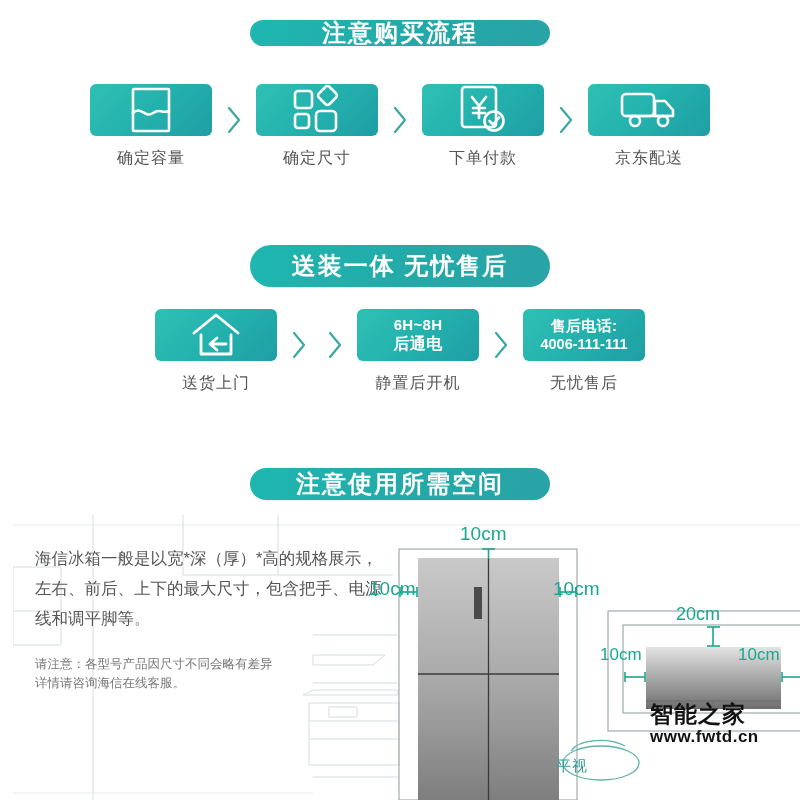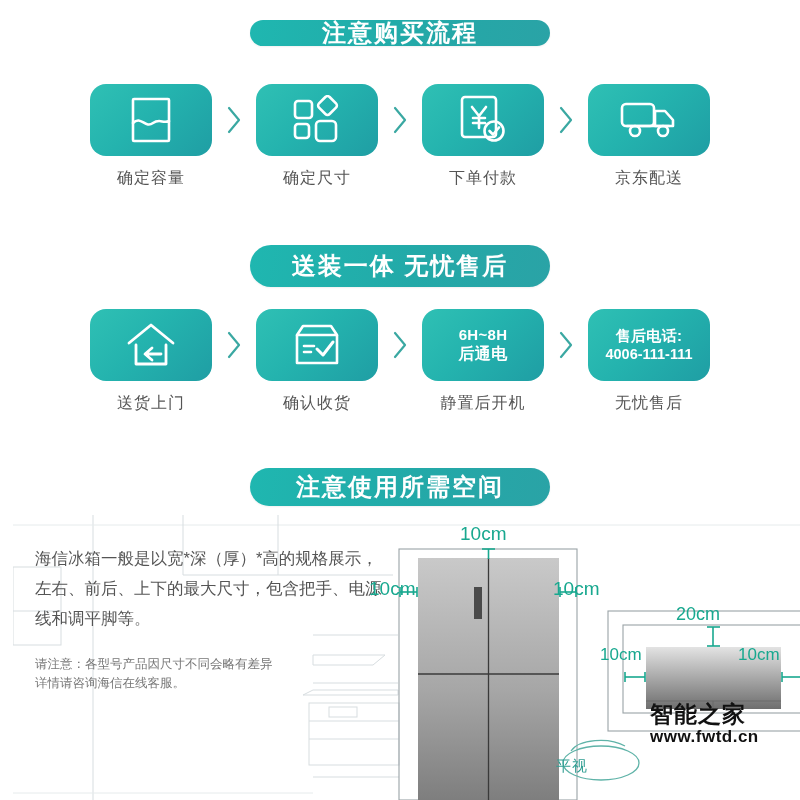--- a/index.html
+++ b/index.html
@@ -18,31 +18,31 @@
     background:linear-gradient(100deg,#1fb7b0 0%,#23a9a8 55%,#2aa3a6 100%);
     border-radius:999px;
     display:flex;align-items:center;justify-content:center;
     color:#ffffff;
     letter-spacing:2px;
     font-weight:bold;
     box-shadow:0 1px 2px rgba(0,0,0,.06);
   }
   #banner1{top:20px;width:300px;height:26px;font-size:24px;}
   #banner2{top:245px;width:300px;height:42px;font-size:24px;}
-  #banner3{top:468px;width:300px;height:38px;font-size:24px;}
+  #banner3{top:468px;width:300px;height:32px;font-size:24px;}
 
   
   .steps{position:absolute;left:0;width:800px;display:flex;
          align-items:flex-start;justify-content:center;}
   #row1{top:84px;}
   #row2{top:309px;}
 
   .step{width:130px;display:flex;flex-direction:column;align-items:center;}
   .tile{
-    width:122px;height:72px;border-radius:16px;
+    width:122px;height:52px;border-radius:6px;
     background:linear-gradient(135deg,#2fc0b4 0%,#24b3ae 45%,#1f9ea4 100%);
     display:flex;align-items:center;justify-content:center;
     color:#ffffff;
     position:relative;
   }
   .tile svg{display:block;}
   .tile .tiletext{
     text-align:center;line-height:1.25;font-size:15px;font-weight:bold;
     color:#ffffff;letter-spacing:.3px;
   }
@@ -192,33 +192,20 @@
       </div>
       <div class="caption">送货上门</div>
     </div>
 
     <div class="chev">
       <svg width="16" height="30" viewBox="0 0 16 30">
           <path d="M3 3 L13 15 L3 27" fill="none" stroke="#3aa8a2" stroke-width="2.2" stroke-linecap="round" stroke-linejoin="round"></path>
         </svg>
     </div>
 
-    <div class="step">
-      <div class="tile">
-        <span>
-          <svg width="54" height="46" viewBox="0 0 54 46">
-            <path d="M7 13 L13 4 H41 L47 13 Z" fill="none" stroke="#fff" stroke-width="2.6" stroke-linejoin="round"></path>
-            <path d="M7 13 V41 H47 V13" fill="none" stroke="#fff" stroke-width="2.6" stroke-linejoin="round"></path>
-            <path d="M14 24 H24 M14 30 H21" stroke="#fff" stroke-width="2.6" stroke-linecap="round"></path>
-            <path d="M27 27 L33 33 L43 20" fill="none" stroke="#fff" stroke-width="3" stroke-linecap="round" stroke-linejoin="round"></path>
-          </svg>
-        </span>
-      </div>
-      <div class="caption">确认收货</div>
-    </div>
 
     <div class="chev">
       <svg width="16" height="30" viewBox="0 0 16 30">
           <path d="M3 3 L13 15 L3 27" fill="none" stroke="#3aa8a2" stroke-width="2.2" stroke-linecap="round" stroke-linejoin="round"></path>
         </svg>
     </div>
 
     <div class="step">
       <div class="tile">
         <div class="tiletext">

